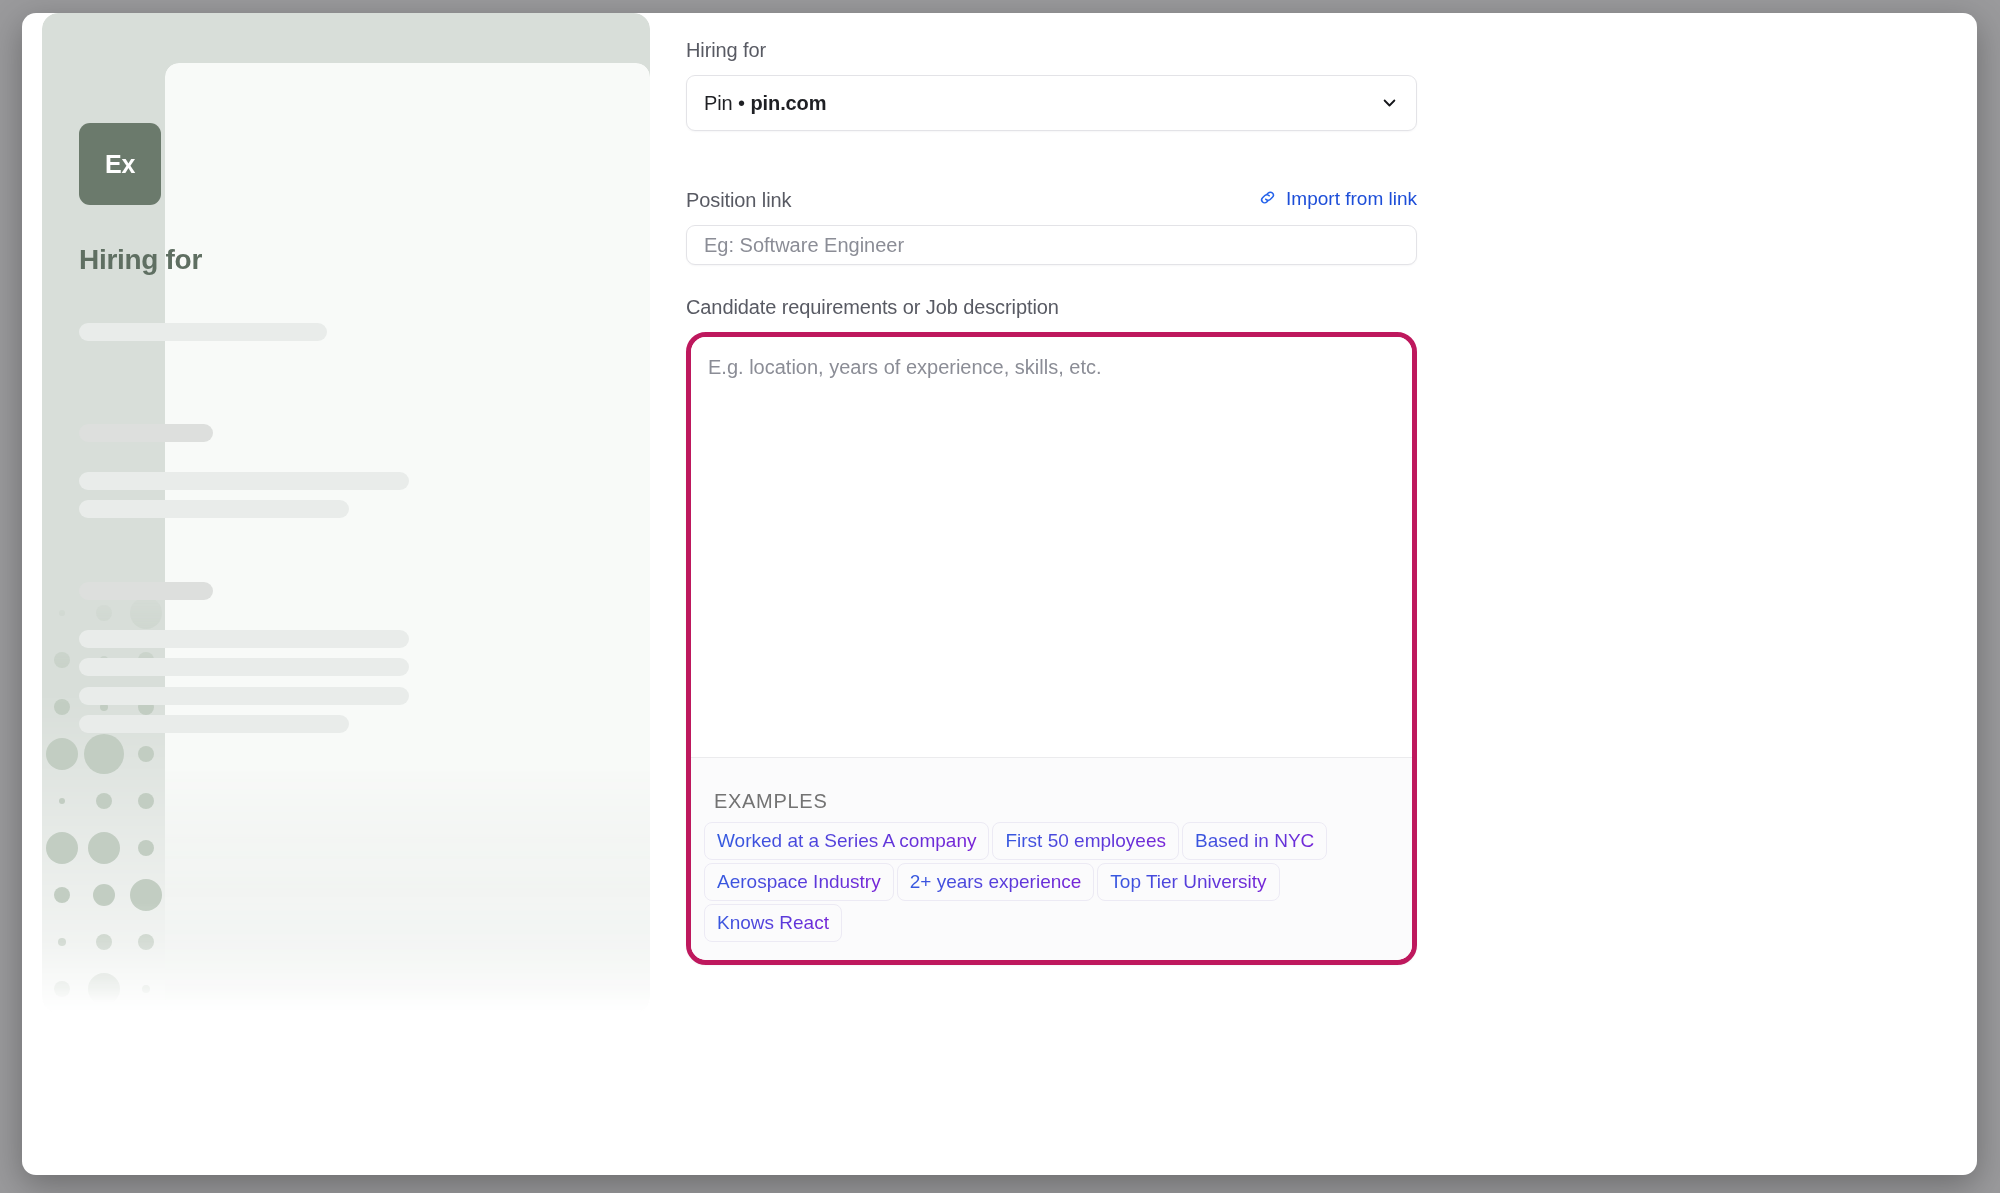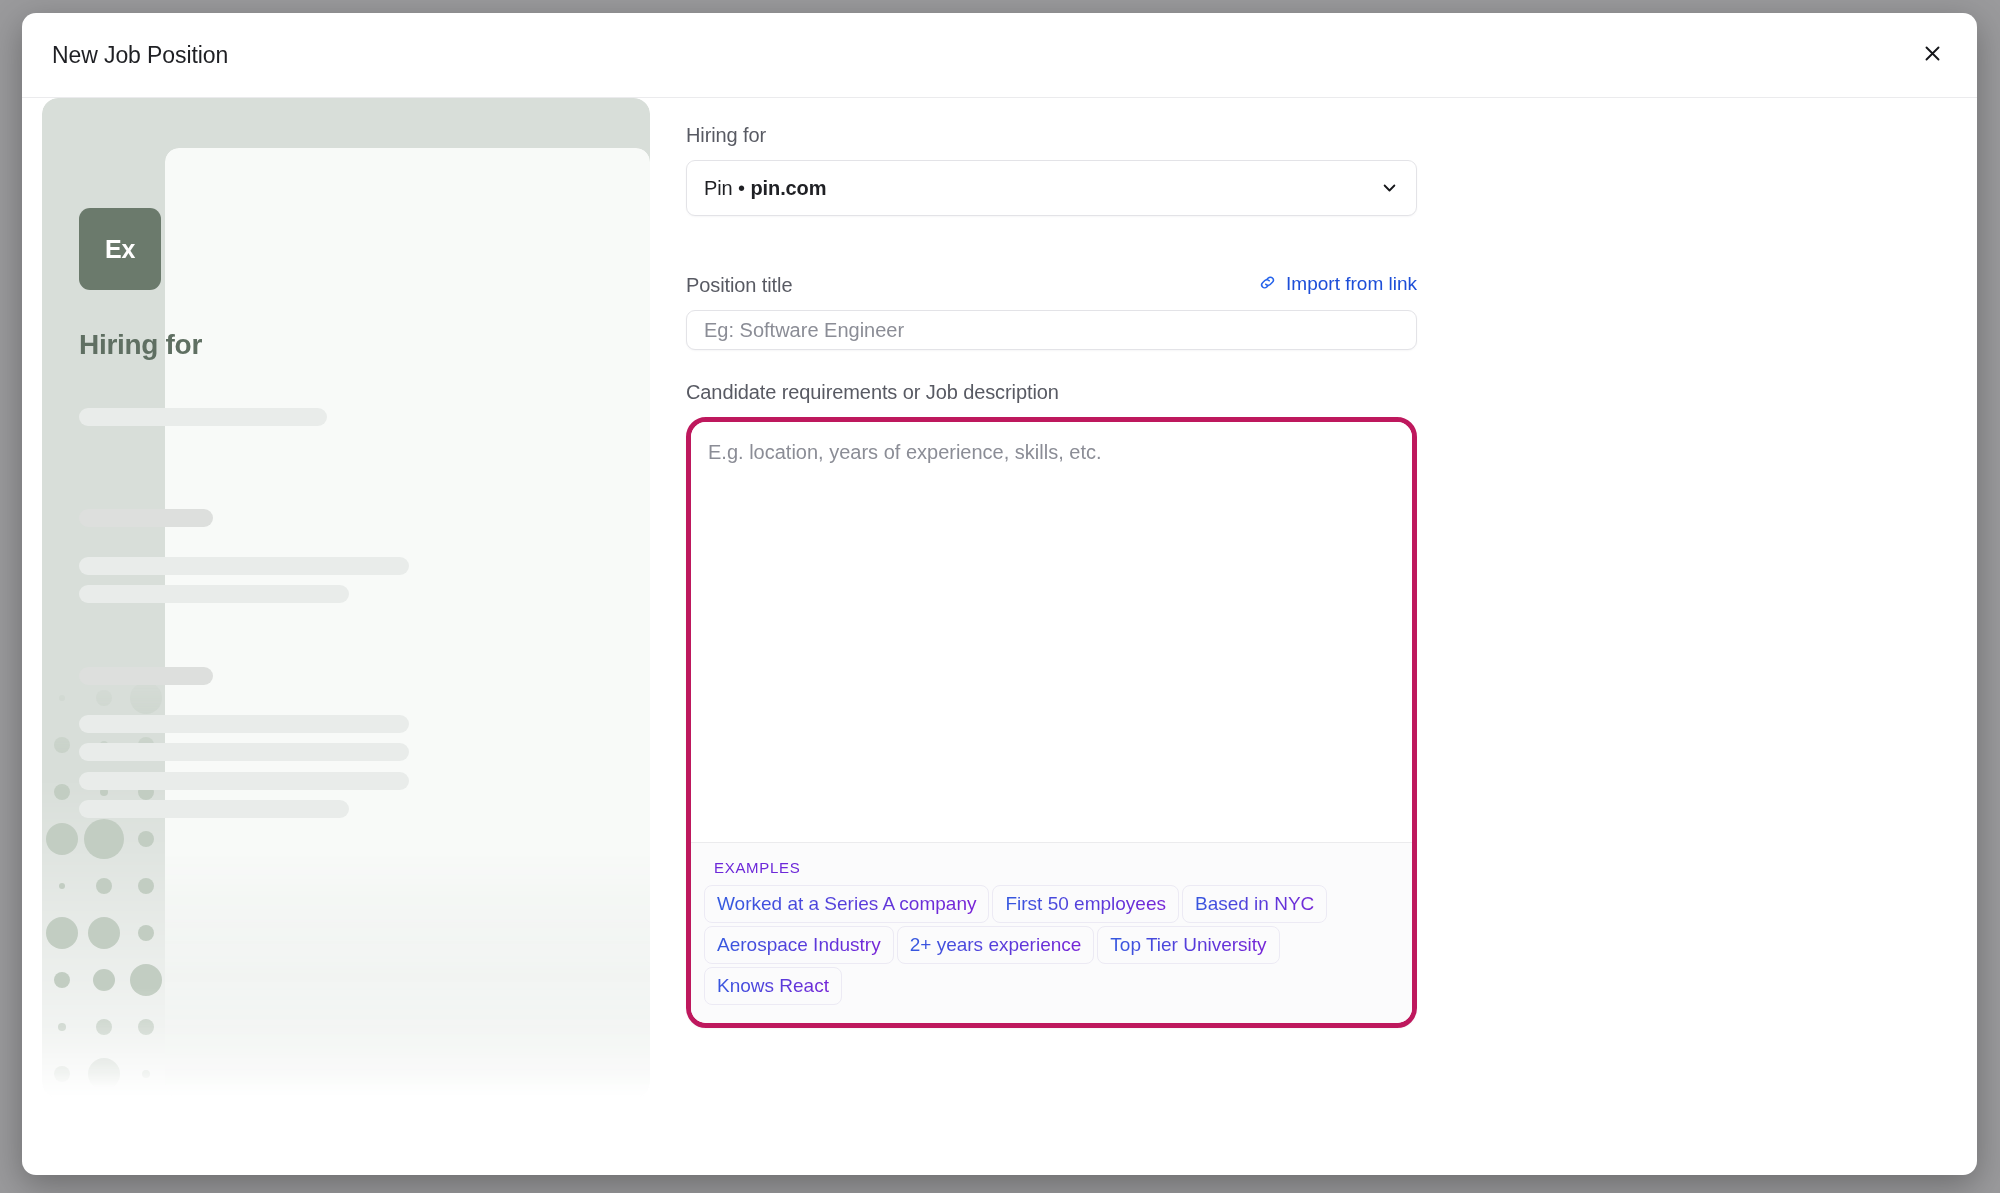--- a/index.html
+++ b/index.html
@@ -255,24 +255,24 @@
   }
   .desc-area::placeholder { color: #8b8d96; }
 
   .examples {
     border-top: 1px solid #ebebed;
     background: #fbfbfc;
     padding: 16px 13px 18px 13px;
   }
 
   .examples-title {
-    font-size: 15px;
+    font-size: 20px;
     letter-spacing: 0.7px;
-    color: #6d28d9;
-    margin: 0 0 9px 10px;
+    color: #737373;
+    margin: 16px 0 9px 10px;
   }
 
   .chip-row {
     display: flex;
     flex-wrap: wrap;
     gap: 3px 3px;
   }
 
   .chip {
     border: 1px solid #eceaf4;
@@ -288,30 +288,20 @@
     color: transparent;
     -webkit-text-fill-color: transparent;
     white-space: nowrap;
   }
 </style>
 </head>
 <body>
 
 <div class="modal">
 
-  <div class="modal-header">
-    <div class="modal-title">New Job Position</div>
-    <button class="close-btn">
-      <span>
-        <svg width="21" height="21" viewBox="0 0 21 21" fill="none">
-          <path d="M4.5 4.5 L16.5 16.5 M16.5 4.5 L4.5 16.5" stroke="#15161a" stroke-width="1.9" stroke-linecap="round"></path>
-        </svg>
-      </span>
-    </button>
-  </div>
 
   <div class="modal-body">
 
     <div class="preview-wrap">
       <div class="preview-backdrop"></div>
 
       <div class="dot-field">
         <svg width="180" height="430" viewBox="0 0 180 430" id="dots-svg">
             <circle cx="20" cy="30" r="3" fill="#c2cdc2"></circle>
             <circle cx="62" cy="30" r="8" fill="#c2cdc2"></circle>
@@ -381,21 +371,21 @@
           <span class="select-chevron">
             <svg width="19" height="19" viewBox="0 0 19 19" fill="none">
               <path d="M4.6 7 L9.5 12 L14.4 7" stroke="#15161a" stroke-width="1.8" stroke-linecap="round" stroke-linejoin="round"></path>
             </svg>
           </span>
         </div>
       </div>
 
       <div class="group-title">
         <div class="label-row">
-          <div class="field-label">Position title</div>
+          <div class="field-label">Position link</div>
           <button class="import-link">
             <span>
               <svg width="19" height="19" viewBox="0 0 20 20" fill="none">
                 <path d="M8.2 11.8a3.1 3.1 0 0 0 4.6.3l2.4-2.4a3.1 3.1 0 0 0-4.4-4.4l-1.3 1.3" stroke="#2563eb" stroke-width="1.6" stroke-linecap="round" stroke-linejoin="round"></path>
                 <path d="M11.8 8.2a3.1 3.1 0 0 0-4.6-.3l-2.4 2.4a3.1 3.1 0 0 0 4.4 4.4l1.3-1.3" stroke="#2563eb" stroke-width="1.6" stroke-linecap="round" stroke-linejoin="round"></path>
               </svg>
             </span>
             <span>Import from link</span>
           </button>
         </div>

